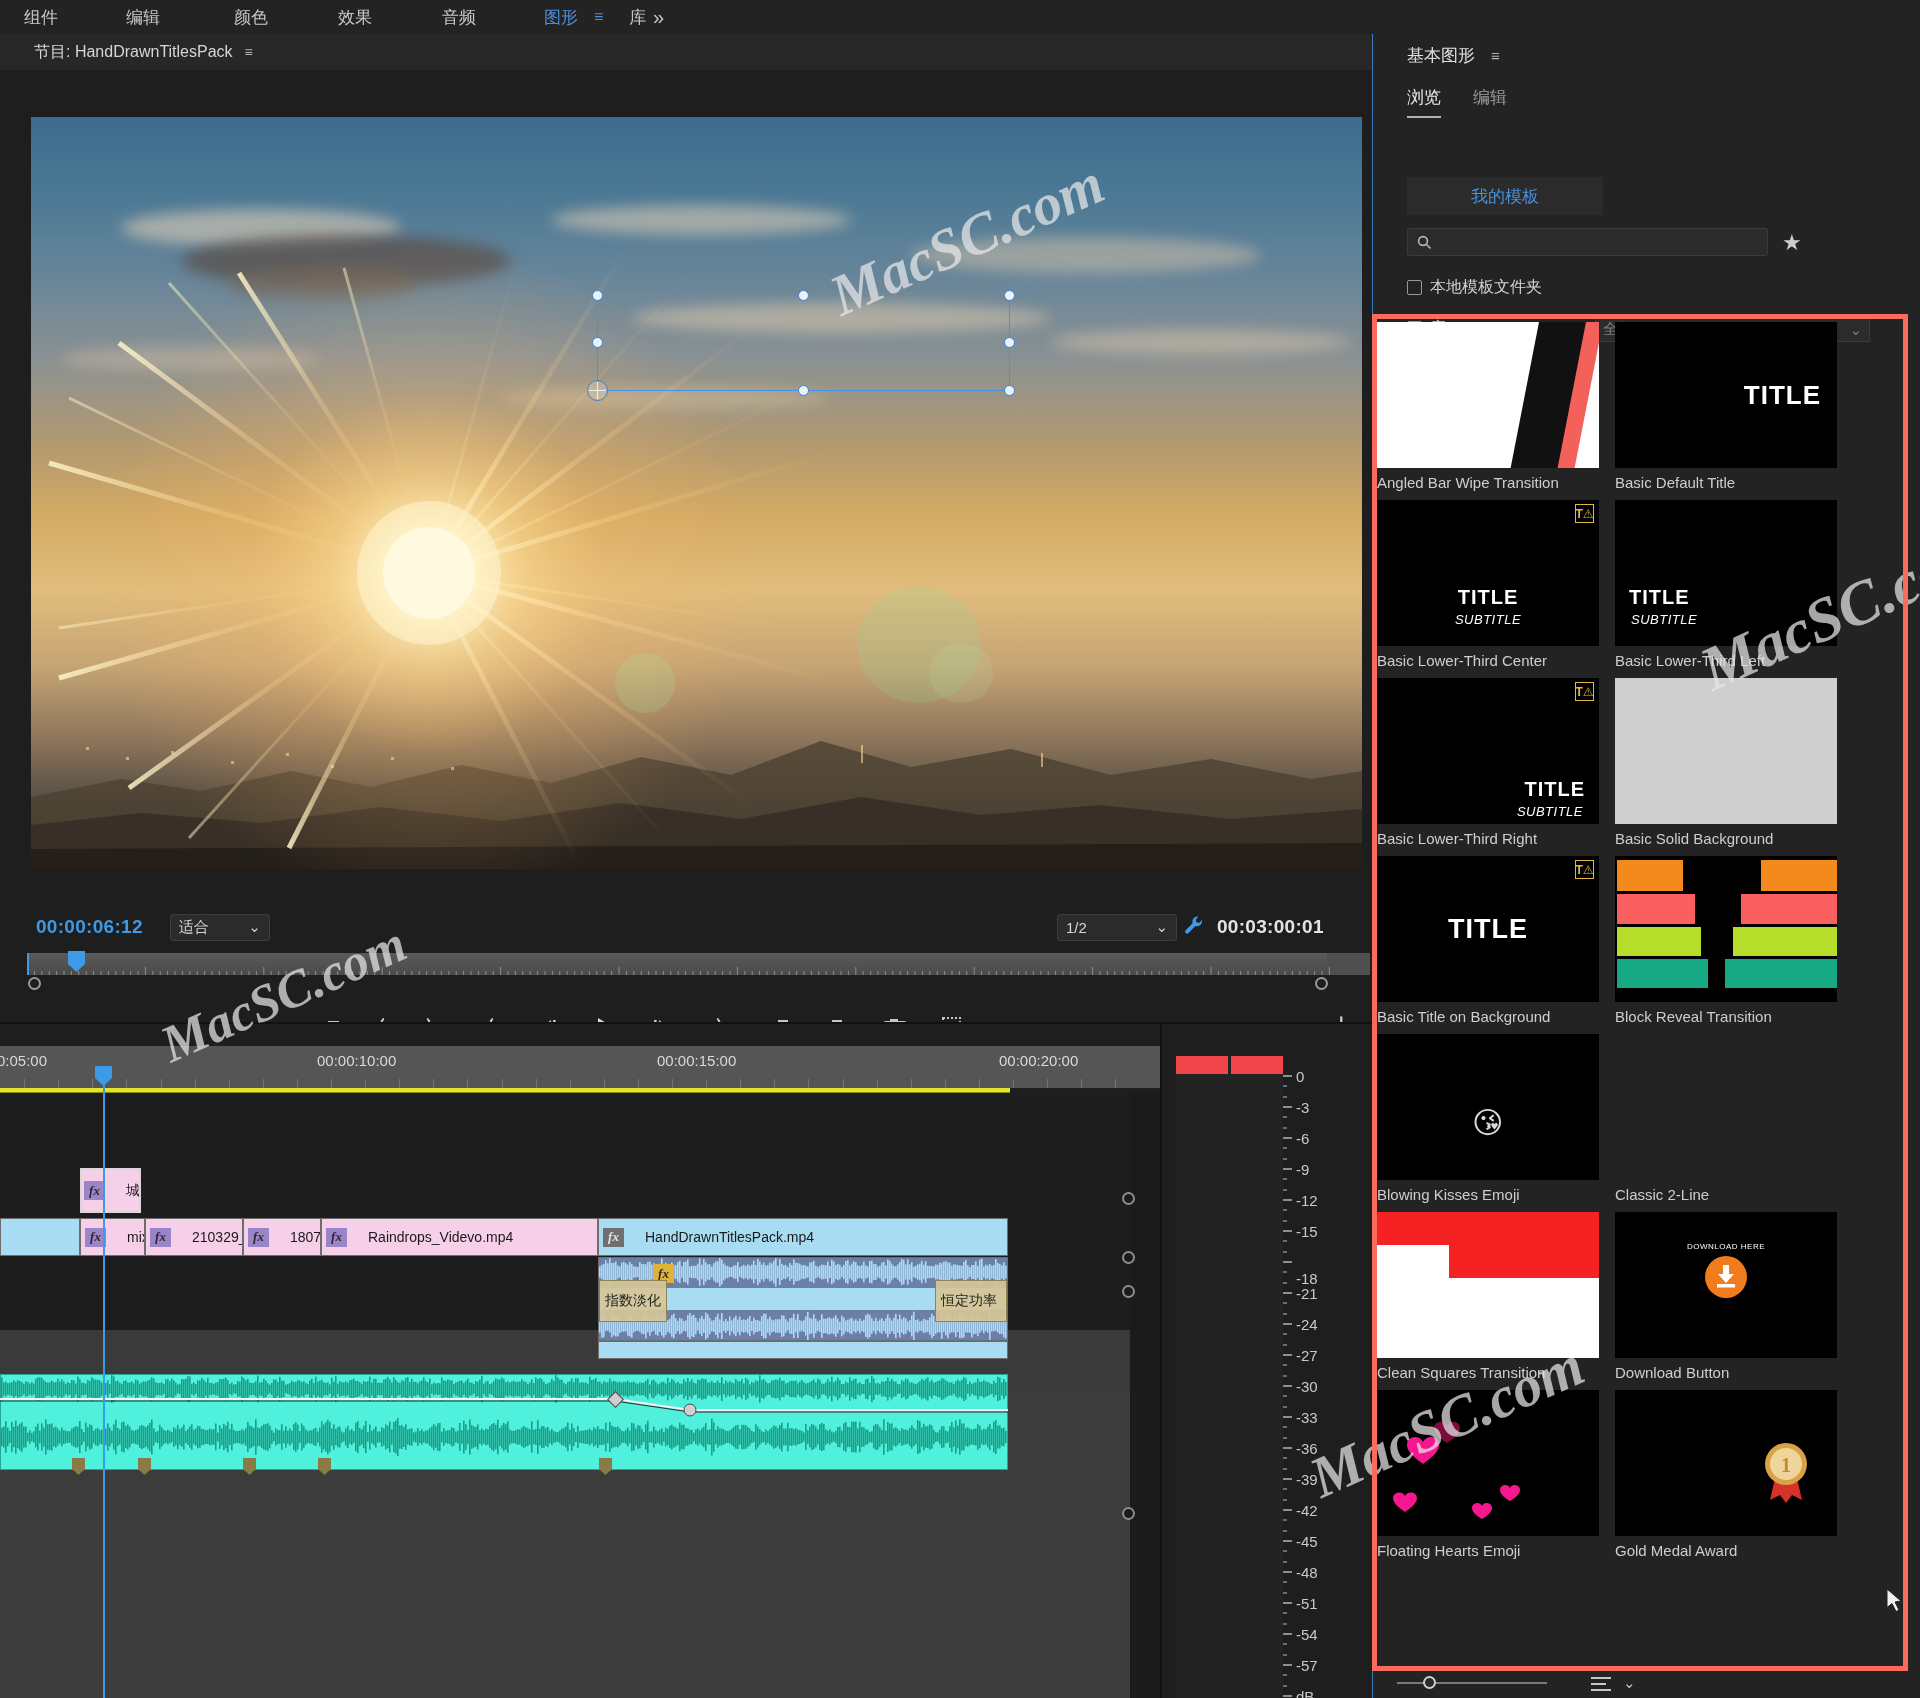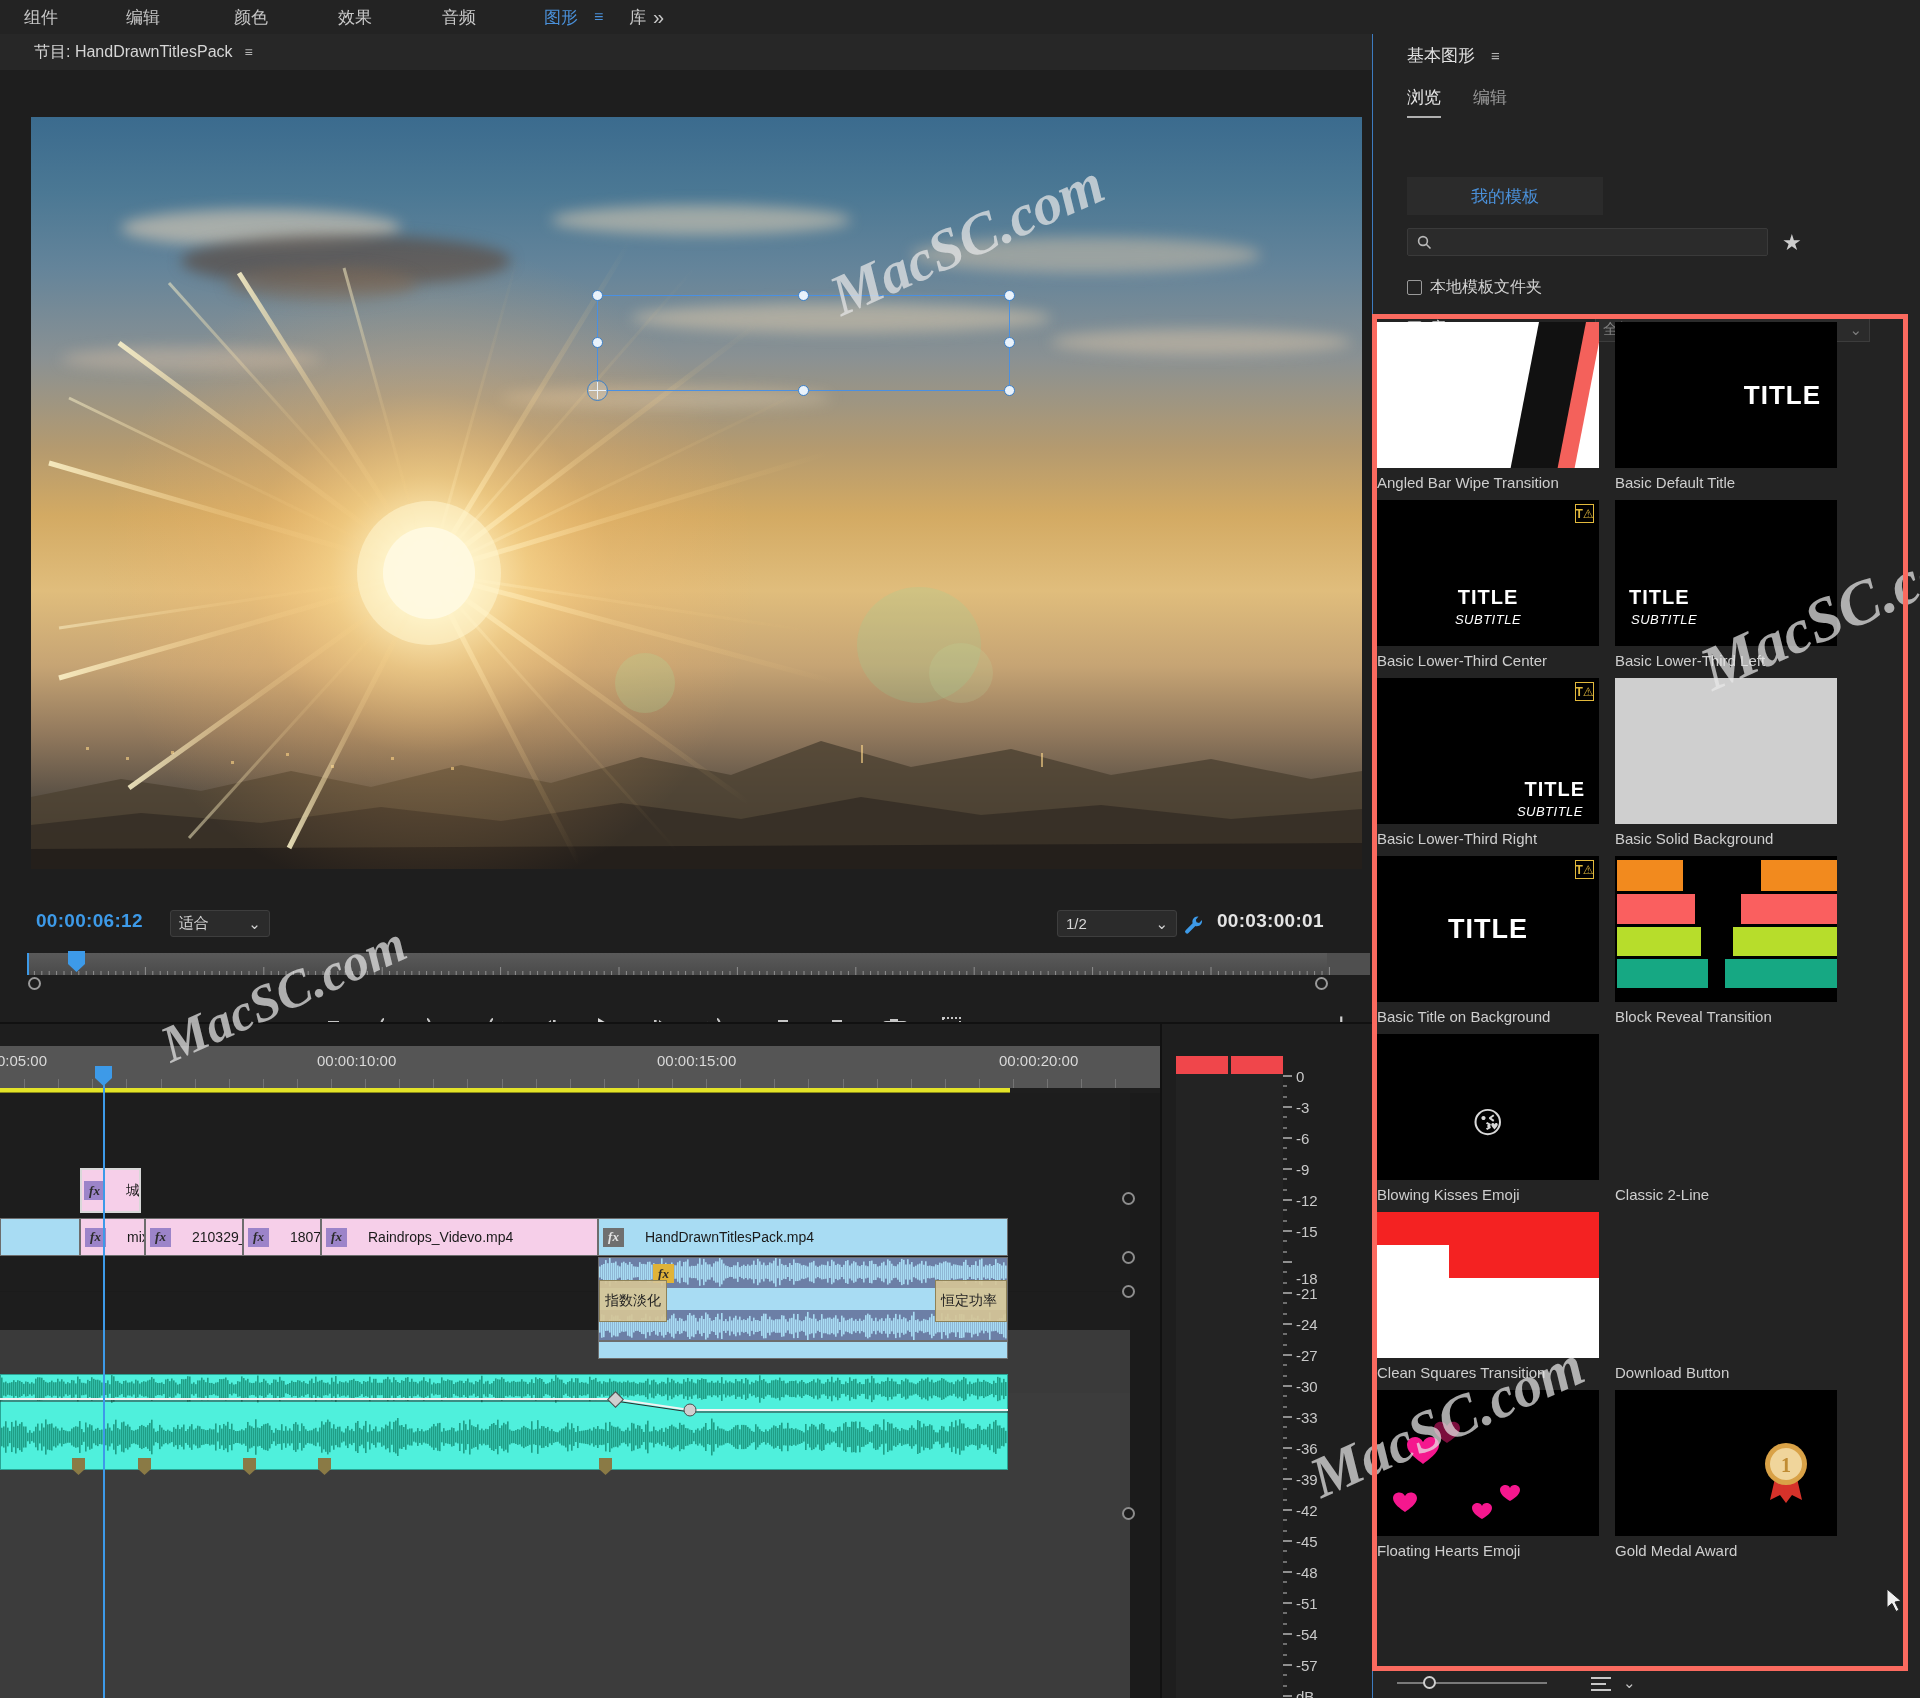--- a/index.html
+++ b/index.html
@@ -44,21 +44,21 @@
     background:#e9f2fb; border:1.5px solid #3c7fc6; }
   .anchor { position:absolute; width:21px; height:21px; border-radius:50%;
     border:1.6px solid #3c7fc6; background:rgba(255,255,255,0.18); }
   .anchor::before,.anchor::after { content:''; position:absolute;
     background:#e9f2fb; }
   .anchor::before { left:50%; top:1px; width:1.6px; height:17px; margin-left:-0.8px; }
   .anchor::after { top:50%; left:1px; height:1.6px; width:17px; margin-top:-0.8px; }
 
   
   .mon-ctrl { position:absolute; left:31px; top:876px; width:1340px; height:34px;
-    display:flex; align-items:flex-start; }
+    display:flex; align-items:center; }
   .tc-blue { color:#3d9ae8; font-size:19px; font-weight:bold;
     font-family:"Liberation Sans",sans-serif; letter-spacing:0.3px; }
   .tc-white { color:#e4e4e4; font-size:19px; font-weight:bold; letter-spacing:0.3px; }
   .dropdown { height:27px; background:#2b2b2b; border:1px solid #3e3e3e;
     border-radius:3px; display:flex; align-items:center; justify-content:space-between;
     padding:0 8px; font-size:15px; color:#d6d6d6; }
 
   .mon-ruler { position:absolute; left:27px; top:919px; width:1343px; height:22px;
     background:#4f4f4f; }
   .mon-ruler-inner { position:absolute; left:0; top:0; width:1300px; height:22px;
@@ -2346,20 +2346,28 @@
             </div>
         <div class="tpl" style="left:0px;top:890px;width:222px;height:178px">
               <div class="tpl-thumb">
             <div style="position:absolute;inset:0;background:#fff"></div>
           <div style="position:absolute;left:0;top:0;width:100%;height:33px;background:#f42222"></div>
           <div style="position:absolute;left:72px;top:0;width:150px;height:66px;background:#f42222"></div>
           </div>
               <div class="tpl-label">Clean Squares Transition</div>
             </div>
         <div class="tpl" style="left:238px;top:890px;width:222px;height:178px">
+              <div class="tpl-thumb">
+            <div style="position:absolute;left:50%;top:30px;transform:translateX(-50%);color:#fff;font-size:8px;letter-spacing:0.5px">DOWNLOAD HERE</div>
+          <div style="position:absolute;left:50%;top:44px;transform:translateX(-50%);width:42px;height:42px;border-radius:50%;background:#f07c1c"></div>
+          <svg style="position:absolute;left:50%;top:52px;transform:translateX(-50%)" width="24" height="26" viewBox="0 0 24 26">
+            <path d="M9 1h6v9h5l-8 9-8-9h5z" fill="#fff"></path>
+              <rect x="3" y="20" width="18" height="3.5" fill="#fff"></rect>
+            </svg>
+          </div>
               <div class="tpl-label">Download Button</div>
             </div>
         <div class="tpl" style="left:0px;top:1068px;width:222px;height:178px">
               <div class="tpl-thumb">
             <svg style="position:absolute;inset:0" width="222" height="146" viewBox="0 0 222 146">
           <g fill="#f5178e">
                 <path d="M46 52c-4-8-16-6-16 3 0 8 11 15 16 19 5-4 16-11 16-19 0-9-12-11-16-3z"></path>
           <path d="M28 106c-3-6-12-4-12 2 0 6 8 11 12 14 4-3 12-8 12-14 0-6-9-8-12-2z"></path>
           <path d="M105 116c-2-5-10-3-10 2 0 5 7 9 10 11 3-2 10-6 10-11 0-5-8-7-10-2z"></path>
           <path d="M133 98c-2-5-10-3-10 2 0 5 7 9 10 11 3-2 10-6 10-11 0-5-8-7-10-2z"></path>

